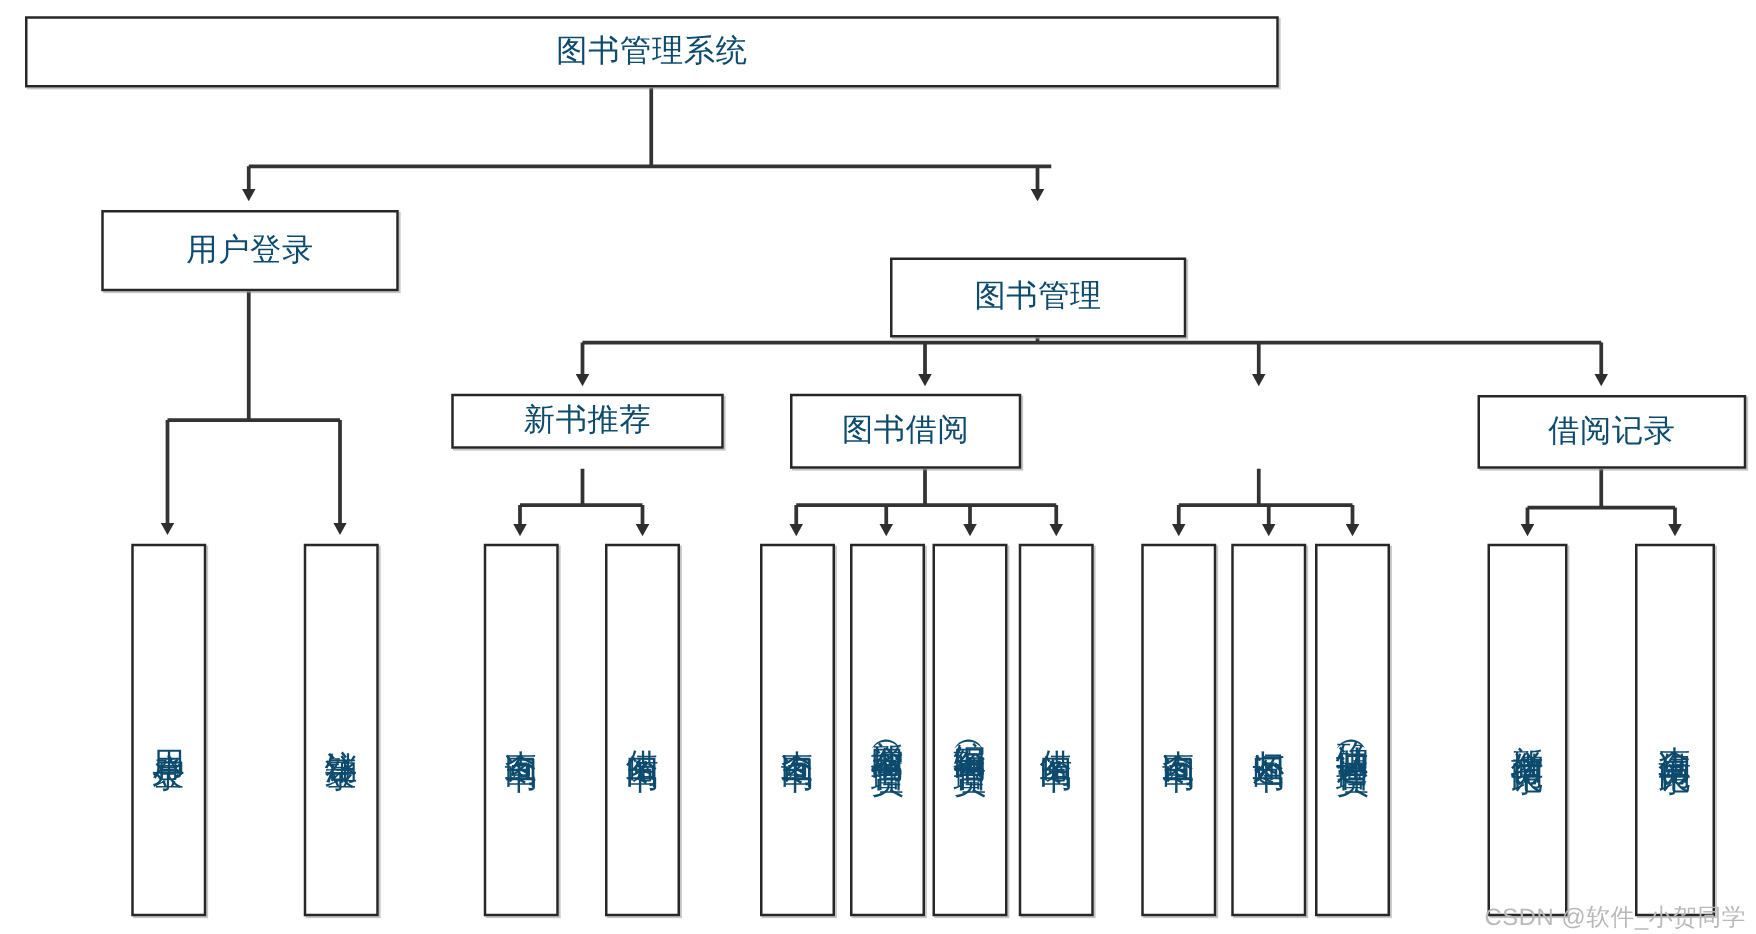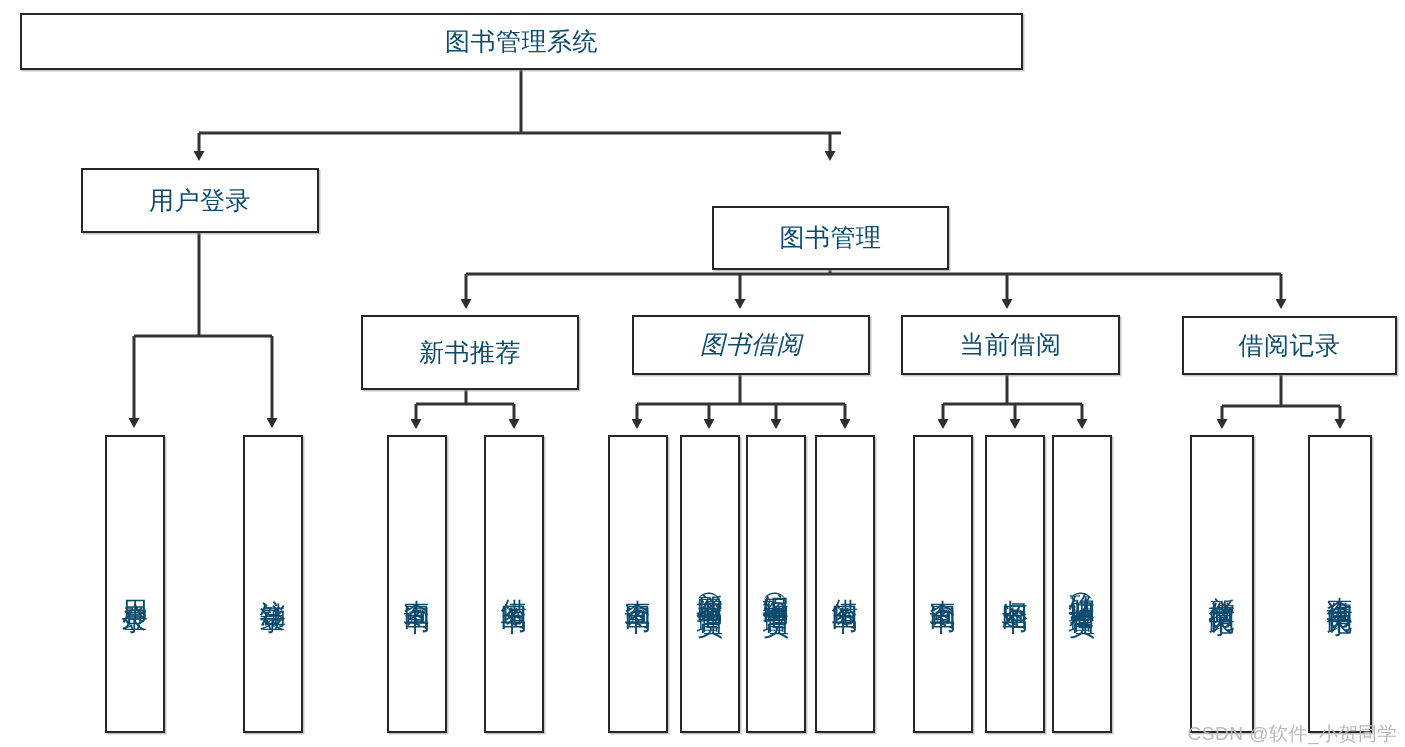--- a/index.html
+++ b/index.html
@@ -139,28 +139,25 @@
     <span class="label">图书管理系统</span>
   </div>
 
   <div class="node horiz" style="left:81px; top:168px; width:238px; height:65px;">
     <span class="label">用户登录</span>
   </div>
   <div class="node horiz" style="left:712px; top:182px; width:237px; height:64px;margin-top:24px;">
     <span class="label">图书管理</span>
   </div>
 
-  <div class="node horiz" style="left:361px; top:315px; width:218px; height:75px;">
+  <div class="node horiz" style="left:361px; top:315px; width:218px; height:44px;">
     <span class="label">新书推荐</span>
   </div>
-  <div class="node horiz" style="left:632px; top:315px; width:238px; height:60px;font-style:italic;">
+  <div class="node horiz" style="left:632px; top:315px; width:185px; height:60px;">
     <span class="label">图书借阅</span>
-  </div>
-  <div class="node horiz" style="left:901px; top:315px; width:219px; height:60px;">
-    <span class="label">当前借阅</span>
   </div>
   <div class="node horiz" style="left:1172px; top:316px; width:215px; height:59px;margin-left:10px;">
     <span class="label">借阅记录</span>
   </div>
 
   <div class="node vert" style="left:105px; top:435px; width:60px; height:298px;">
     <span class="label">用户登录</span>
   </div>
   <div class="node vert" style="left:243px; top:435px; width:60px; height:298px;">
     <span class="label">注销登录</span>

